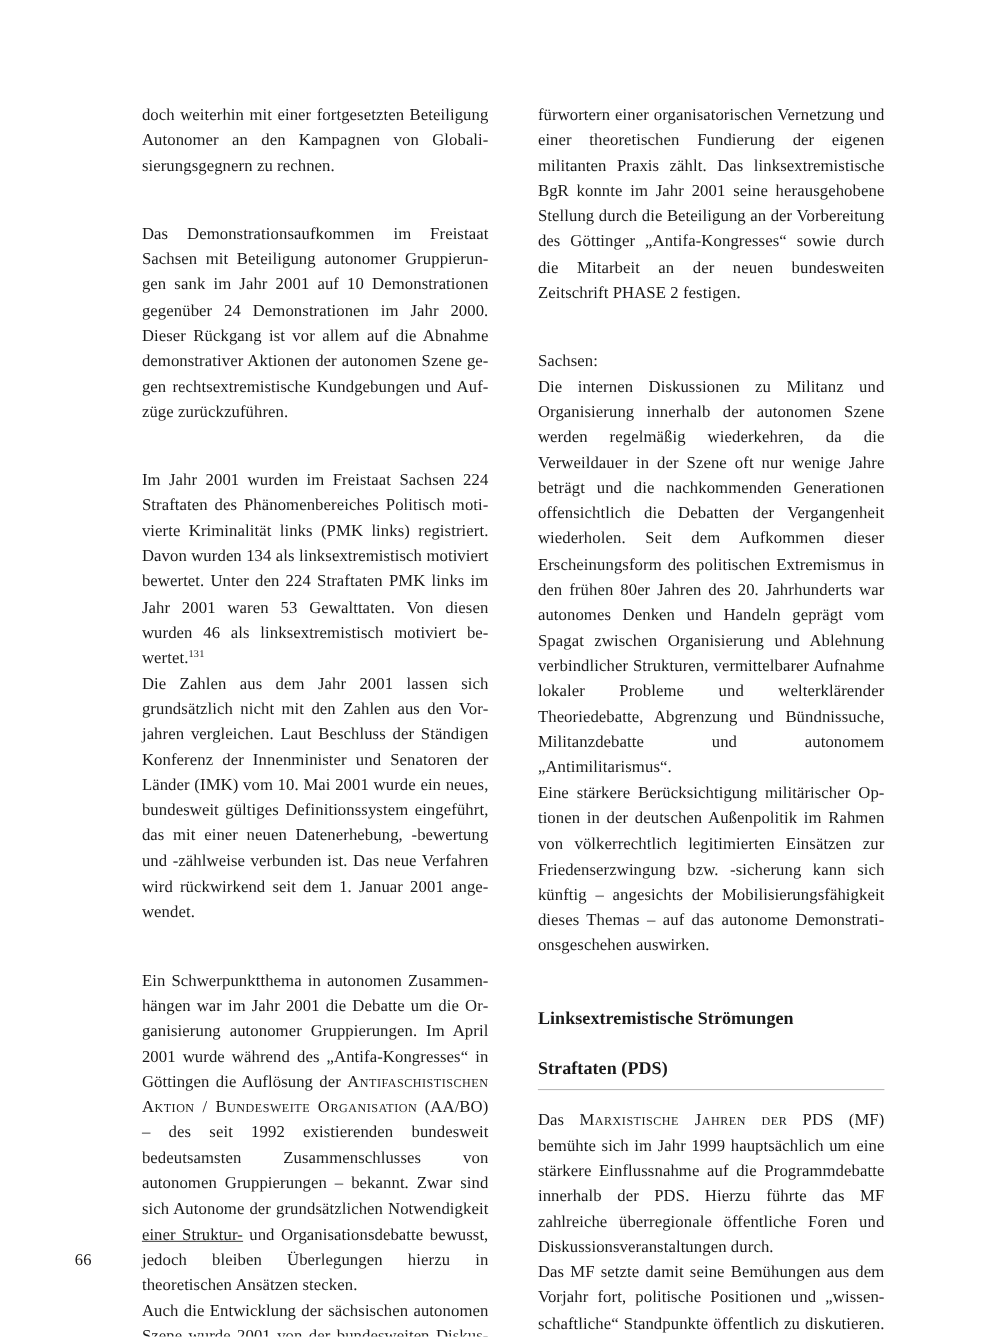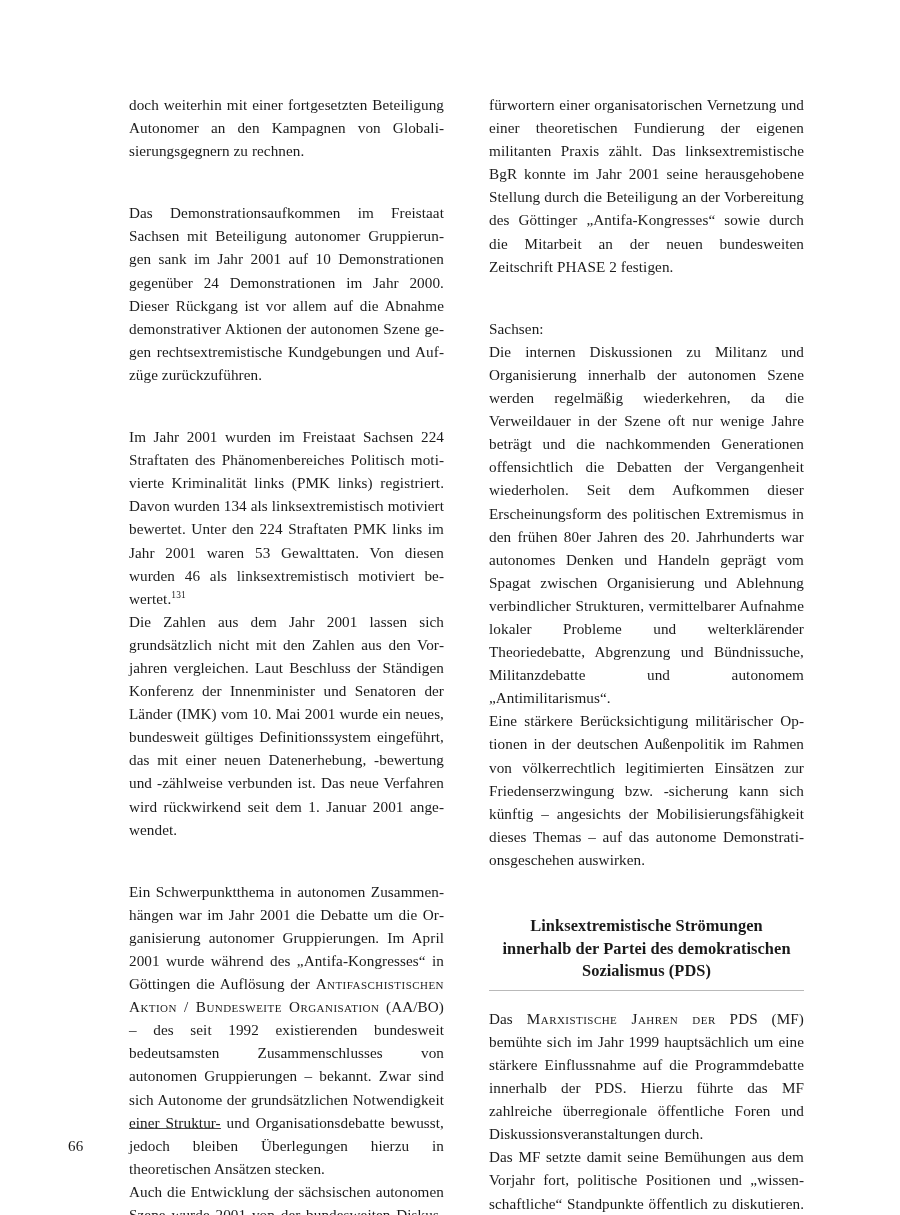--- a/index.html
+++ b/index.html
@@ -67,21 +67,21 @@
     line-height: 0;
     letter-spacing: 0.02em;
   }
 
   
   h2.section-heading {
     margin: 0;
     font-size: 16.4px;
     line-height: 22.6px;
     font-weight: bold;
-    text-align: center;
+    text-align: left;
     letter-spacing: 0.004em;
   }
   .heading-block { margin-top: 44px; }
   .heading-rule {
     margin-top: 7px;
     margin-bottom: 16px;
     height: 1px;
     background: #b9b9b9;
     width: 100%;
   }
@@ -155,21 +155,21 @@
 
       <p class="para">fürwortern einer organisatorischen Vernetzung und einer theoretischen Fundierung der eigenen militanten Praxis zählt. Das linksextremistische BgR konnte im Jahr 2001 seine herausgehobene Stellung durch die Beteiligung an der Vorberei­tung des Göttinger „Antifa-Kongresses“ sowie durch die Mitarbeit an der neuen bundesweiten Zeitschrift PHASE 2 festigen.</p>
 
       <p class="para gap-before">Sachsen:</p>
 
       <p class="para tight">Die internen Diskussionen zu Militanz und Organi­sierung innerhalb der autonomen Szene werden regelmäßig wiederkehren, da die Verweildauer in der Szene oft nur wenige Jahre beträgt und die nachkommenden Generationen offensichtlich die Debatten der Vergangenheit wiederholen. Seit dem Aufkommen dieser Erscheinungsform des po­litischen Extremismus in den frühen 80er Jahren des 20. Jahrhunderts war autonomes Denken und Handeln geprägt vom Spagat zwischen Organisie­rung und Ablehnung verbindlicher Strukturen, vermittelbarer Aufnahme lokaler Probleme und welterklärender Theoriedebatte, Abgrenzung und Bündnissuche, Militanzdebatte und autonomem „Antimilitarismus“.</p>
 
       <p class="para tight">Eine stärkere Berücksichtigung militärischer Op­tionen in der deutschen Außenpolitik im Rahmen von völkerrechtlich legitimierten Einsätzen zur Friedenserzwingung bzw. -sicherung kann sich künftig – angesichts der Mobilisierungsfähigkeit dieses Themas – auf das autonome Demonstrati­onsgeschehen auswirken.</p>
 
       <div class="heading-block">
-        <h2 class="section-heading"><span>Linksextremistische Strömungen</span><br><span>innerhalb der Partei des demokratischen</span><br><span>Sozialismus (PDS)</span></h2>
+        <h2 class="section-heading"><span>Linksextremistische Strömungen</span><br><br><span>Straftaten (PDS)</span></h2>
         <div class="heading-rule"></div>
       </div>
 
       <p class="para"><span>Das </span><span class="smallcaps">Marxistische Jahren der</span><span> PDS (MF) bemühte sich im Jahr 1999 hauptsächlich um eine stärkere Einflussnahme auf die Programmdebatte inner­halb der PDS. Hierzu führte das MF zahlreiche überregionale öffentliche Foren und Diskussions­veranstaltungen durch.</span></p>
 
       <p class="para tight">Das MF setzte damit seine Bemühungen aus dem Vorjahr fort, politische Positionen und „wissen­schaftliche“ Standpunkte öffentlich zu diskutieren. Dabei werden sämtliche sozialen Missstände dem „kapitalistischen System“ als systembedingte Feh­ler angelastet. Erst durch die Errichtung einer so­zialistischen Gesellschaftsordnung könnten diese überwunden werden. Dies sei jedoch nur auf revolu­tionärem, nicht aber auf dem von der parlamentari­schen Demokratie vorgegebenen Weg möglich.</p>
 
     </div>
   </div>
 

